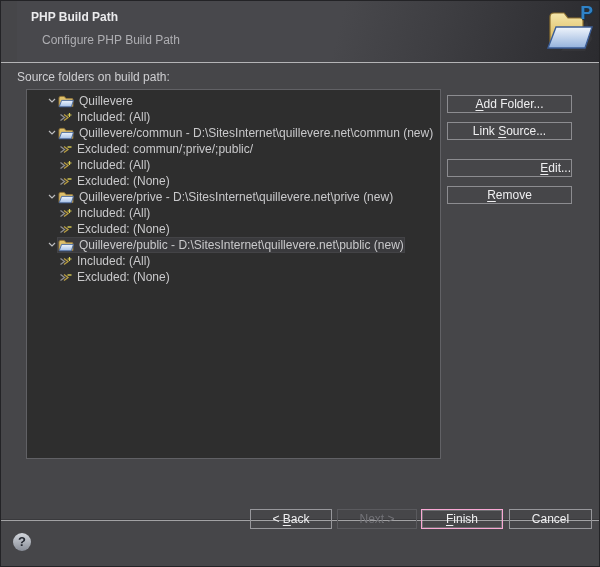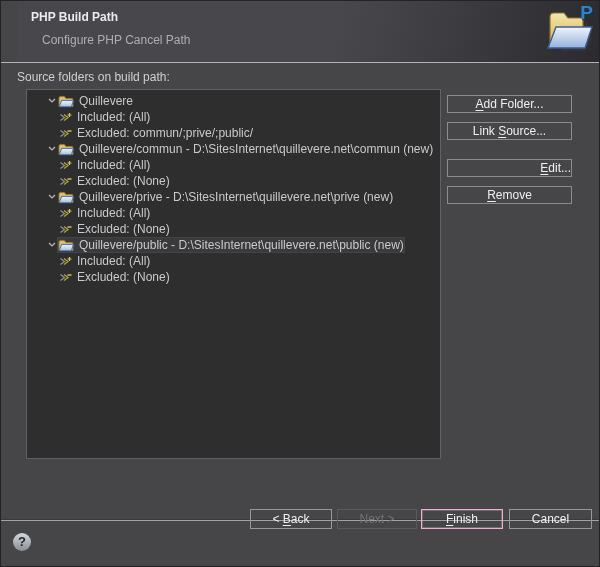--- a/index.html
+++ b/index.html
@@ -52,21 +52,21 @@
   .fb-cancel{left:508px;width:83px;}
   u{text-underline-offset:2px;}
 </style>
 </head>
 <body>
 
 <div class="dialog">
 
   <div class="banner">
     <div class="banner-title">PHP Build Path</div>
-    <div class="banner-subtitle">Configure PHP Cancel Path</div>
+    <div class="banner-subtitle">Configure PHP Build Path</div>
     <div class="banner-icon">
       <svg width="52" height="52" viewBox="0 0 52 52">
         <defs>
           <linearGradient id="bigFront" x1="0" y1="0" x2="0" y2="1">
             <stop offset="0" stop-color="#f0f5fc"></stop>
               <stop offset="1" stop-color="#94b2dc"></stop>
           </linearGradient>
           <linearGradient id="bigBack" x1="0" y1="0" x2="0" y2="1">
             <stop offset="0" stop-color="#f4e6ac"></stop>
               <stop offset="1" stop-color="#d6af49"></stop>
@@ -108,51 +108,51 @@
       <div class="tree-row child">
         <span class="ticon">
           <svg width="13" height="11" viewBox="0 0 13 11">
             <path d="M1.5 2.5 L5.5 5.5 L1.5 8.5" stroke="#8f8f93" stroke-width="1.3" fill="none"></path>
             <path d="M5 2.5 L9 5.5 L5 8.5" stroke="#b89d42" stroke-width="1.3" fill="none"></path>
             <path d="M10.5 1 v4 M8.5 3 h4" stroke="#d9cd52" stroke-width="1.2"></path>
           </svg>
         </span>
         <span>Included: (All)</span>
       </div>
+      <div class="tree-row">
+        <span class="expander">
+          <svg width="8" height="6" viewBox="0 0 8 6">
+            <path d="M1 1 L4 4 L7 1" stroke="#bcbcbe" stroke-width="1.2" fill="none"></path>
+          </svg>
+        </span>
+        <span class="sel-bg">
+          <span class="ticon">
+            <svg width="16" height="13" viewBox="0 0 16 13">
+              <defs>
+                <linearGradient id="fg" x1="0" y1="0" x2="0" y2="1">
+                  <stop offset="0" stop-color="#eff5fd"></stop>
+                  <stop offset="1" stop-color="#a3bfe6"></stop>
+                </linearGradient>
+              </defs>
+              <path d="M1 3 q0-1.6 1.6-1.6 h3.6 l1.8 2.2 h5.8 q1.2 0 1.2 1.2 V11.5 H1 Z" fill="#dfc06a" stroke="#97793a" stroke-width="0.9"></path>
+              <path d="M3.6 5.4 H15.4 L13.4 11.8 H1.2 Z" fill="url(#fg)" stroke="#3f63a0" stroke-width="0.9"></path>
+            </svg>
+          </span>
+          <span>Quillevere/commun - D:\SitesInternet\quillevere.net\commun (new)</span>
+        </span>
+      </div>
       <div class="tree-row child">
         <span class="ticon">
           <svg width="13" height="11" viewBox="0 0 13 11">
             <path d="M1.5 2.5 L5.5 5.5 L1.5 8.5" stroke="#8f8f93" stroke-width="1.3" fill="none"></path>
             <path d="M5 2.5 L9 5.5 L5 8.5" stroke="#b89d42" stroke-width="1.3" fill="none"></path>
             <path d="M8.5 3 h4" stroke="#d9cd52" stroke-width="1.4"></path>
           </svg>
         </span>
         <span>Excluded: commun/;prive/;public/</span>
-      </div>
-      <div class="tree-row">
-        <span class="expander">
-          <svg width="8" height="6" viewBox="0 0 8 6">
-            <path d="M1 1 L4 4 L7 1" stroke="#bcbcbe" stroke-width="1.2" fill="none"></path>
-          </svg>
-        </span>
-        <span class="sel-bg">
-          <span class="ticon">
-            <svg width="16" height="13" viewBox="0 0 16 13">
-              <defs>
-                <linearGradient id="fg" x1="0" y1="0" x2="0" y2="1">
-                  <stop offset="0" stop-color="#eff5fd"></stop>
-                  <stop offset="1" stop-color="#a3bfe6"></stop>
-                </linearGradient>
-              </defs>
-              <path d="M1 3 q0-1.6 1.6-1.6 h3.6 l1.8 2.2 h5.8 q1.2 0 1.2 1.2 V11.5 H1 Z" fill="#dfc06a" stroke="#97793a" stroke-width="0.9"></path>
-              <path d="M3.6 5.4 H15.4 L13.4 11.8 H1.2 Z" fill="url(#fg)" stroke="#3f63a0" stroke-width="0.9"></path>
-            </svg>
-          </span>
-          <span>Quillevere/commun - D:\SitesInternet\quillevere.net\commun (new)</span>
-        </span>
       </div>
       <div class="tree-row child">
         <span class="ticon">
           <svg width="13" height="11" viewBox="0 0 13 11">
             <path d="M1.5 2.5 L5.5 5.5 L1.5 8.5" stroke="#8f8f93" stroke-width="1.3" fill="none"></path>
             <path d="M5 2.5 L9 5.5 L5 8.5" stroke="#b89d42" stroke-width="1.3" fill="none"></path>
             <path d="M10.5 1 v4 M8.5 3 h4" stroke="#d9cd52" stroke-width="1.2"></path>
           </svg>
         </span>
         <span>Included: (All)</span>

